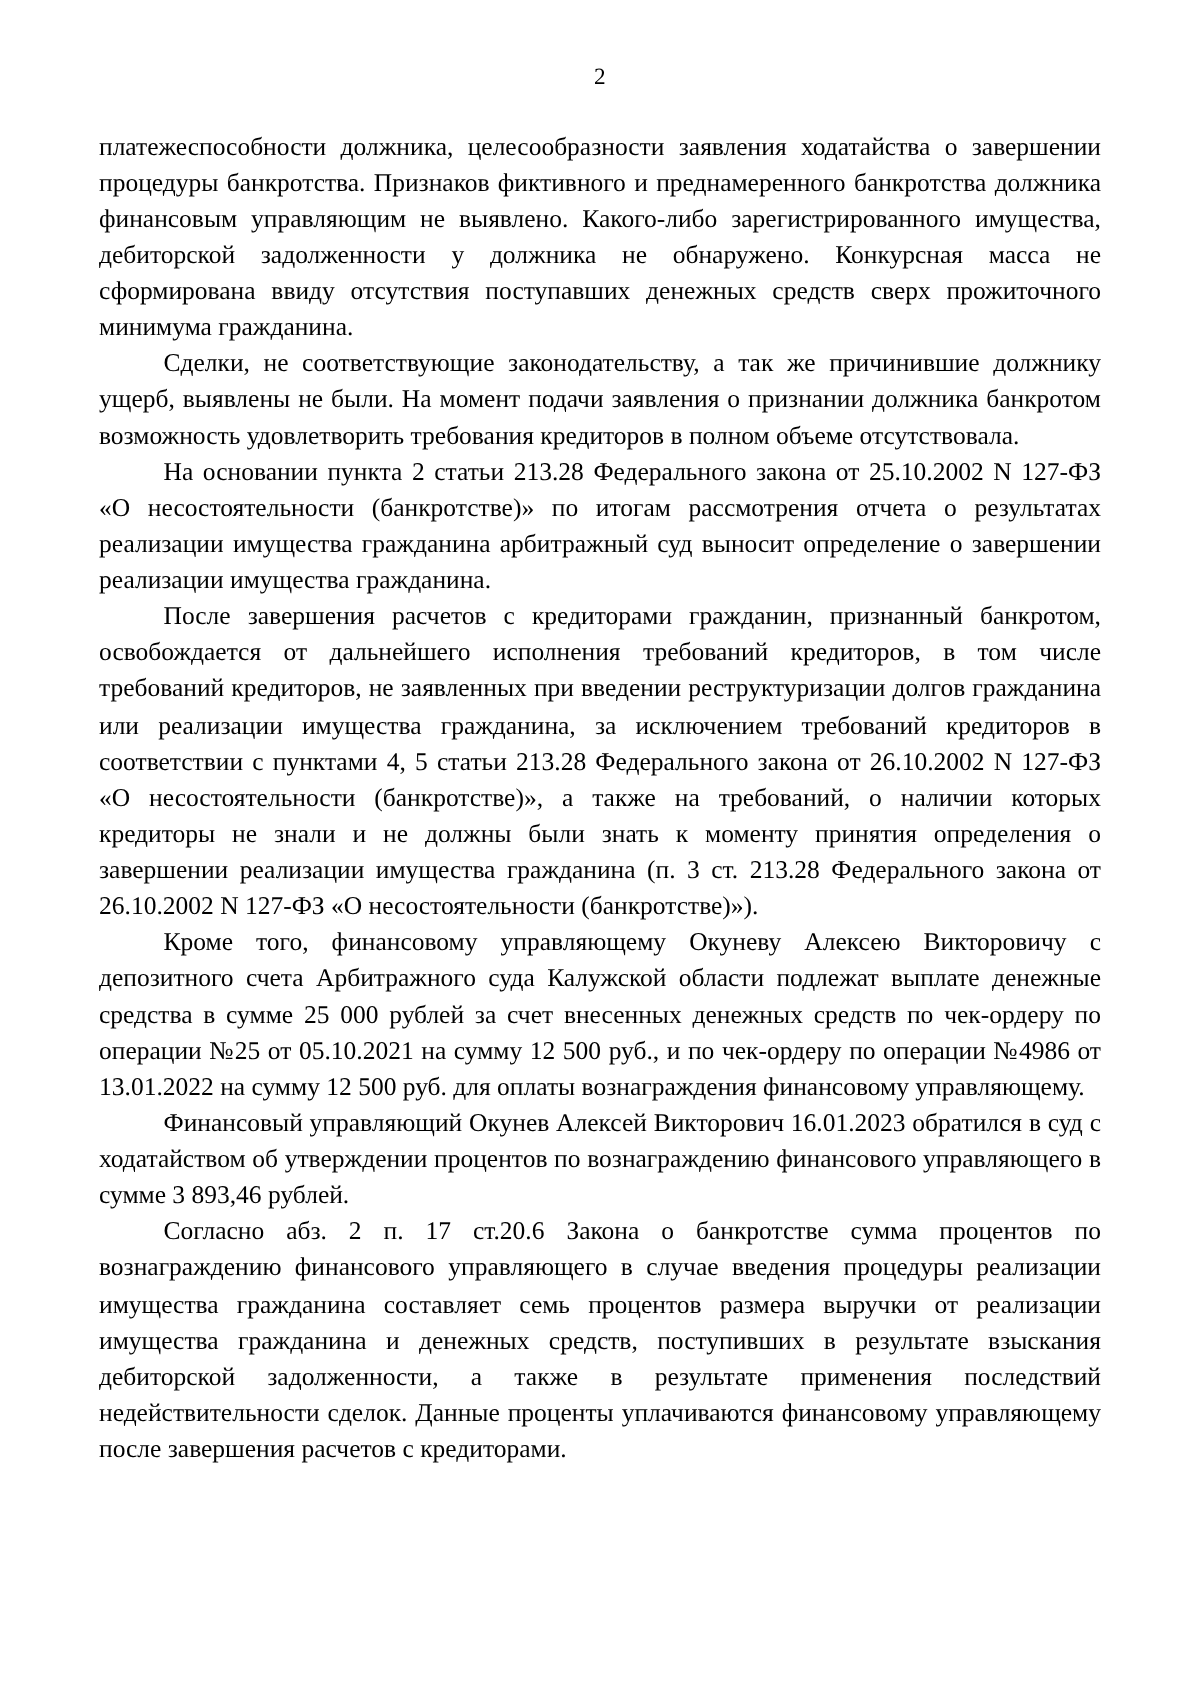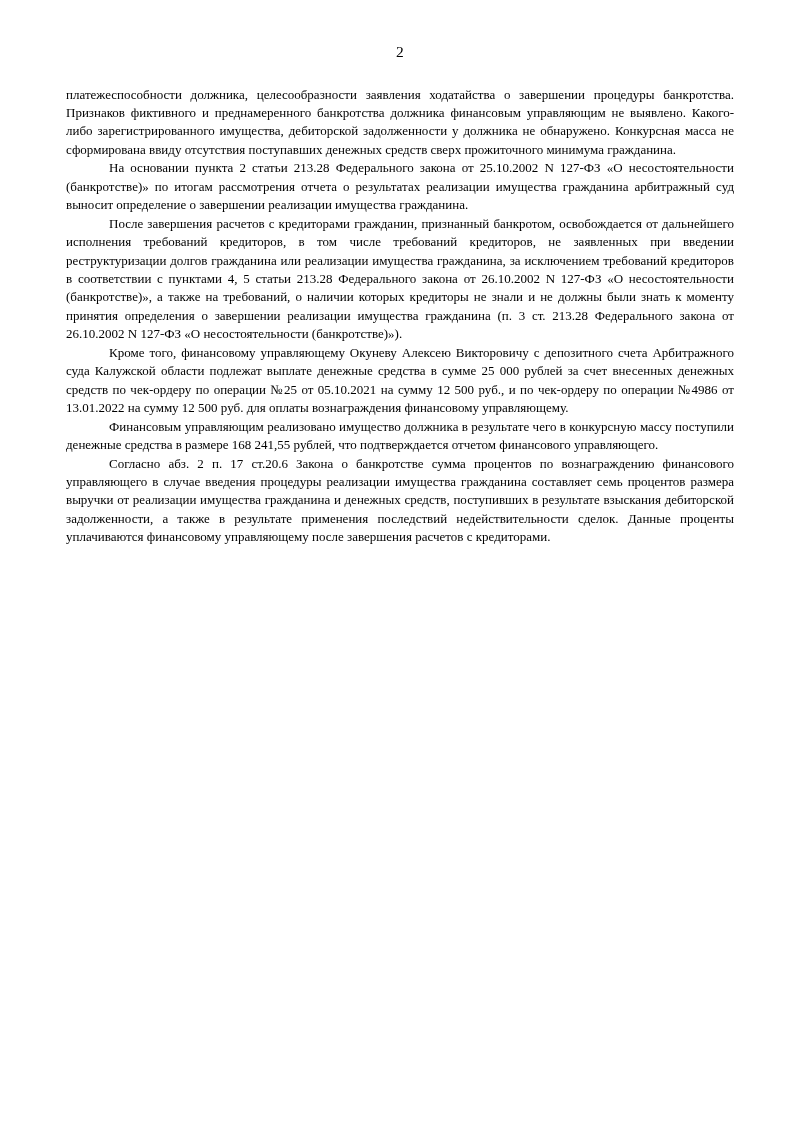--- a/index.html
+++ b/index.html
@@ -22,21 +22,21 @@
     position: relative;
   }
   .page-number {
     text-align: center;
     font-size: 15.5px;
     line-height: 1;
     margin: 0 0 26px 0;
     letter-spacing: 0.2px;
   }
   .doc-body {
-    font-size: 13px;
+    font-size: 17px;
     line-height: 1.42;
     text-align: justify;
     text-justify: inter-word;
     hyphens: none;
     margin-top: 12px;
   }
   .para {
     margin: 0;
     text-indent: 43px;
     text-align: justify;
@@ -45,19 +45,20 @@
     text-indent: 0;
   }
 </style>
 </head>
 <body>
 
 <div class="page">
   <div class="page-number">2</div>
   <div class="doc-body">
     <p class="para no-indent">платежеспособности должника, целесообразности заявления ходатайства о завершении процедуры банкротства. Признаков фиктивного и преднамеренного банкротства должника финансовым управляющим не выявлено. Какого-либо зарегистрированного имущества, дебиторской задолженности у должника не обнаружено. Конкурсная масса не сформирована ввиду отсутствия поступавших денежных средств сверх прожиточного минимума гражданина.</p>
+    <p class="para">Сделки, не соответствующие законодательству, а так же причинившие должнику ущерб, выявлены не были. На момент подачи заявления о признании должника банкротом возможность удовлетворить требования кредиторов в полном объеме отсутствовала.</p>
     <p class="para">На основании пункта 2 статьи 213.28 Федерального закона от 25.10.2002 N 127-ФЗ «О несостоятельности (банкротстве)» по итогам рассмотрения отчета о результатах реализации имущества гражданина арбитражный суд выносит определение о завершении реализации имущества гражданина.</p>
     <p class="para">После завершения расчетов с кредиторами гражданин, признанный банкротом, освобождается от дальнейшего исполнения требований кредиторов, в том числе требований кредиторов, не заявленных при введении реструктуризации долгов гражданина или реализации имущества гражданина, за исключением требований кредиторов в соответствии с пунктами 4, 5 статьи 213.28 Федерального закона от 26.10.2002 N 127-ФЗ «О несостоятельности (банкротстве)», а также на требований, о наличии которых кредиторы не знали и не должны были знать к моменту принятия определения о завершении реализации имущества гражданина (п. 3 ст. 213.28 Федерального закона от 26.10.2002 N 127-ФЗ «О несостоятельности (банкротстве)»).</p>
     <p class="para">Кроме того, финансовому управляющему Окуневу Алексею Викторовичу  с депозитного счета Арбитражного суда Калужской области подлежат выплате денежные средства в сумме 25 000 рублей за счет внесенных денежных средств по чек-ордеру по операции №25 от 05.10.2021 на сумму 12 500 руб., и по чек-ордеру по операции №4986 от 13.01.2022 на сумму 12 500 руб. для оплаты вознаграждения финансовому управляющему.</p>
-    <p class="para">Финансовым управляющим реализовано имущество должника в результате чего в конкурсную массу поступили денежные средства в размере 168 241,55 рублей, что подтверждается отчетом финансового управляющего.</p>
+    <p class="para">Финансовый управляющий Окунев Алексей Викторович 16.01.2023 обратился в суд с ходатайством об утверждении процентов по вознаграждению финансового управляющего в сумме 3 893,46 рублей.</p>
     <p class="para">Согласно абз. 2 п. 17 ст.20.6 Закона о банкротстве сумма процентов по вознаграждению финансового управляющего в случае введения процедуры реализации имущества гражданина составляет семь процентов размера выручки от реализации имущества гражданина и денежных средств, поступивших в результате взыскания дебиторской задолженности, а также в результате применения последствий недействительности сделок. Данные проценты уплачиваются финансовому управляющему после завершения расчетов с кредиторами.</p>
   </div>
 </div>
 
 </body></html>

